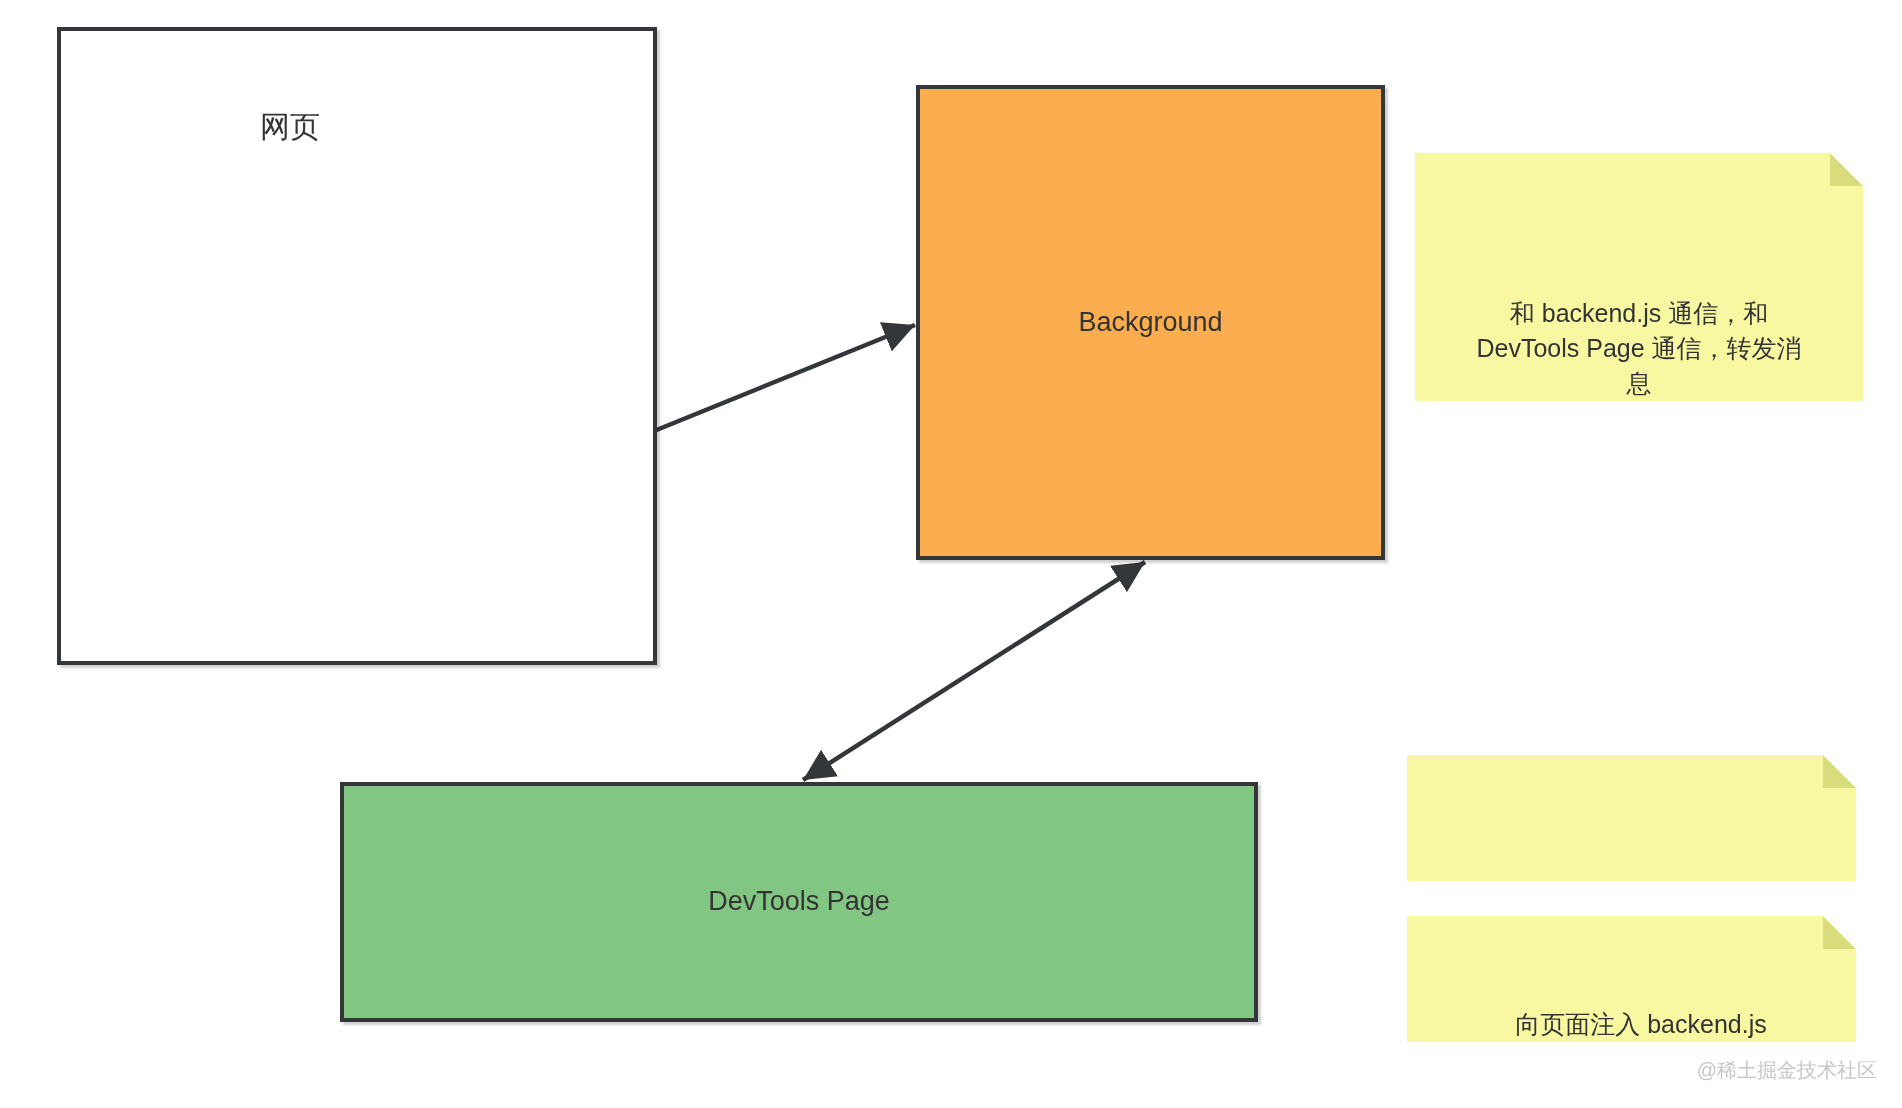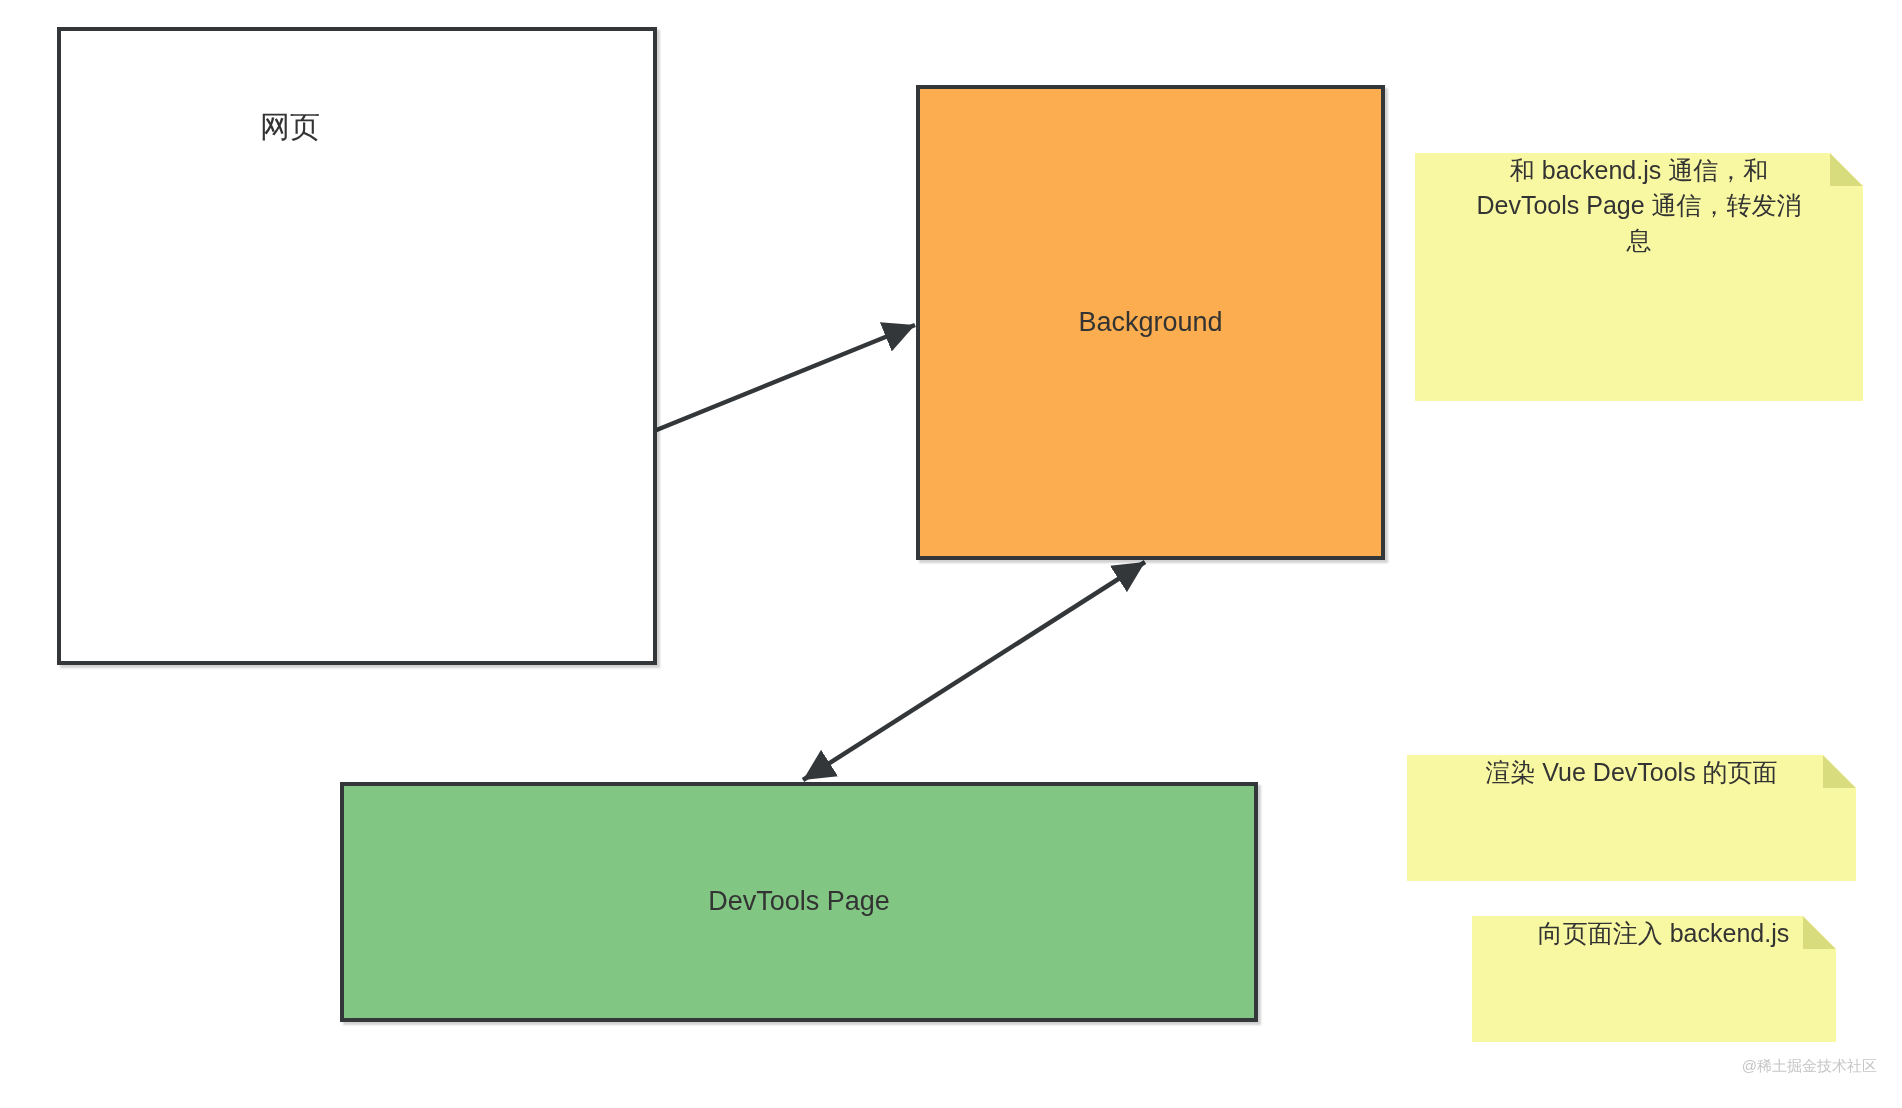--- a/index.html
+++ b/index.html
@@ -26,39 +26,39 @@
   .box-devtools{ left:340px; top:782px; width:918px; height:240px; background:var(--green); }
   .lbl{ font-size:27px; line-height:1.3; text-align:center; color:var(--text); }
   .lbl-bold{ font-weight:700; font-size:28px; }
   .lbl-webpage{
     position:absolute; left:290px; top:127px; transform:translate(-50%,-50%);
     font-size:30px; color:var(--text); white-space:nowrap;
   }
   .note{
     position:absolute; box-sizing:border-box; background:var(--note-bg);
     clip-path:polygon(0 0, calc(100% - 33px) 0, 100% 33px, 100% 100%, 0 100%);
-    display:flex; align-items:flex-start; justify-content:center;
+    display:flex; align-items:flex-end; justify-content:center;
   }
   .note-1{ left:1415px; top:153px; width:448px; height:248px; }
   .note-2{ left:1407px; top:755px; width:449px; height:126px; }
-  .note-3{ left:1472px; top:916px; width:364px; height:126px;padding-left:19px; }
+  .note-3{ left:1407px; top:916px; width:449px; height:126px;padding-left:19px; }
   .note-text{
     font-size:25px; line-height:35px; text-align:center; color:var(--text);
     white-space:pre-line; padding:0 18px; width:100%;
   }
   .fold{
     position:absolute; top:0; right:0; width:33px; height:33px;
     background:var(--note-fold);
     clip-path:polygon(0 0, 100% 100%, 0 100%);
   }
   .arrow-layer{ position:absolute; left:0; top:0; width:1902px; height:1108px; pointer-events:none; }
   .arrow-layer line{ stroke:var(--line); stroke-width:4.5; }
   .arrow-layer marker path{ fill:var(--line); }
   .watermark{
-    position:absolute; right:25px; top:1057px; font-size:15px;
+    position:absolute; right:25px; top:1057px; font-size:20px;
     color:var(--watermark); white-space:nowrap;
   }
 </style>
 </head>
 <body>
 
 <div class="canvas">
 
   <svg class="arrow-layer" viewBox="0 0 1902 1108" xmlns="http://www.w3.org/2000/svg">
     <defs>
@@ -84,21 +84,20 @@
 
   <div class="note note-1">
     <div class="fold"></div>
     <div class="note-text">和 backend.js 通信，和
 DevTools Page 通信，转发消
 息</div>
   </div>
 
   <div class="note note-2">
     <div class="fold"></div>
-    <div class="note-text">渲染 Vue DevTools 的页面</div>
   </div>
 
   <div class="note note-3">
     <div class="fold"></div>
     <div class="note-text">向页面注入 backend.js</div>
   </div>
 
   <div class="watermark">@稀土掘金技术社区</div>
 
 </div>

